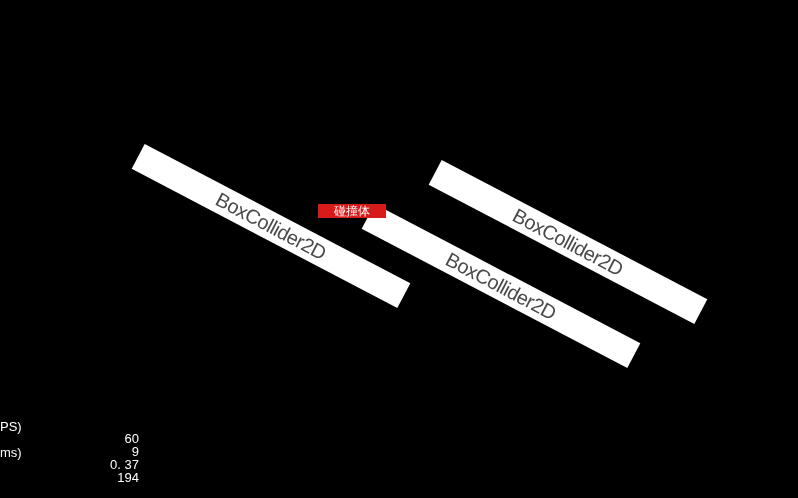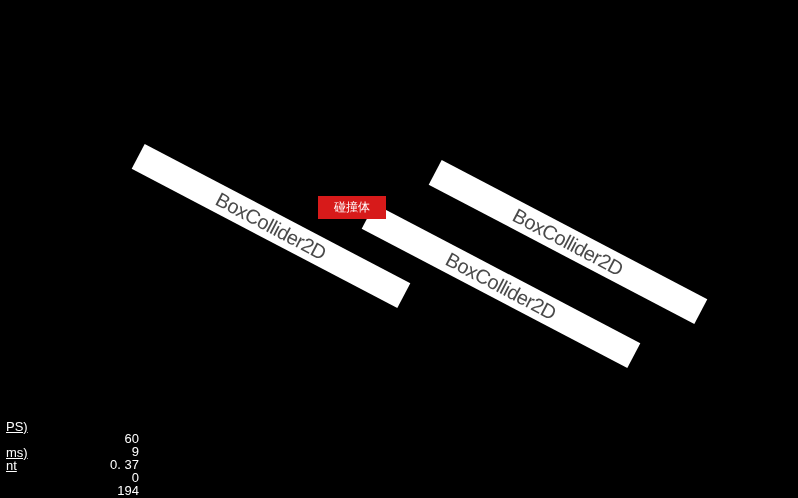--- a/index.html
+++ b/index.html
@@ -18,37 +18,37 @@
   }
   .collider-label {
     color: #4a4a4a;
     font-size: 20px;
     letter-spacing: -0.5px;
     white-space: nowrap;
     line-height: 28px;
   }
   .tag {
     position: absolute;
-    left: 318px; top: 196px; width: 68px; height: 23px;
+    left: 318px; top: 204px; width: 68px; height: 14px;
     background: #d71a1a;
     color: #ffffff;
     font-size: 12px;
     display: flex; align-items: center; justify-content: center;
   }
   .stats {
     position: absolute; left: 0; top: 420px;
     width: 145px;
     color: #ffffff;
     font-size: 13px;
     line-height: 13px;
   }
   .stat-row {
     position: relative; height: 13px;
   }
-  .stat-label { position: absolute; left: 6px; top: 0; white-space: nowrap; text-decoration: underline; }
+  .stat-label { position: absolute; left: 0; top: 0; white-space: nowrap; }
   .stat-value { position: absolute; right: 6px; top: 12px; white-space: nowrap; }
 </style>
 </head>
 <body>
 
 <div class="scene">
 
   <div class="collider" id="c0" style="left: 121px; top: 212px; transform: rotate(27.7deg);">
     <span class="collider-label">BoxCollider2D</span>
   </div>
@@ -70,21 +70,17 @@
     </div>
     <div class="stat-row">
       <span class="stat-label"></span>
       <span class="stat-value">9</span>
     </div>
     <div class="stat-row">
       <span class="stat-label">ms)</span>
       <span class="stat-value">0. 37</span>
     </div>
     <div class="stat-row">
-      <span class="stat-label">nt</span>
-      <span class="stat-value">0</span>
-    </div>
-    <div class="stat-row">
       <span class="stat-label"></span>
       <span class="stat-value">194</span>
     </div>
   </div>
 </div>
 
 </body></html>

